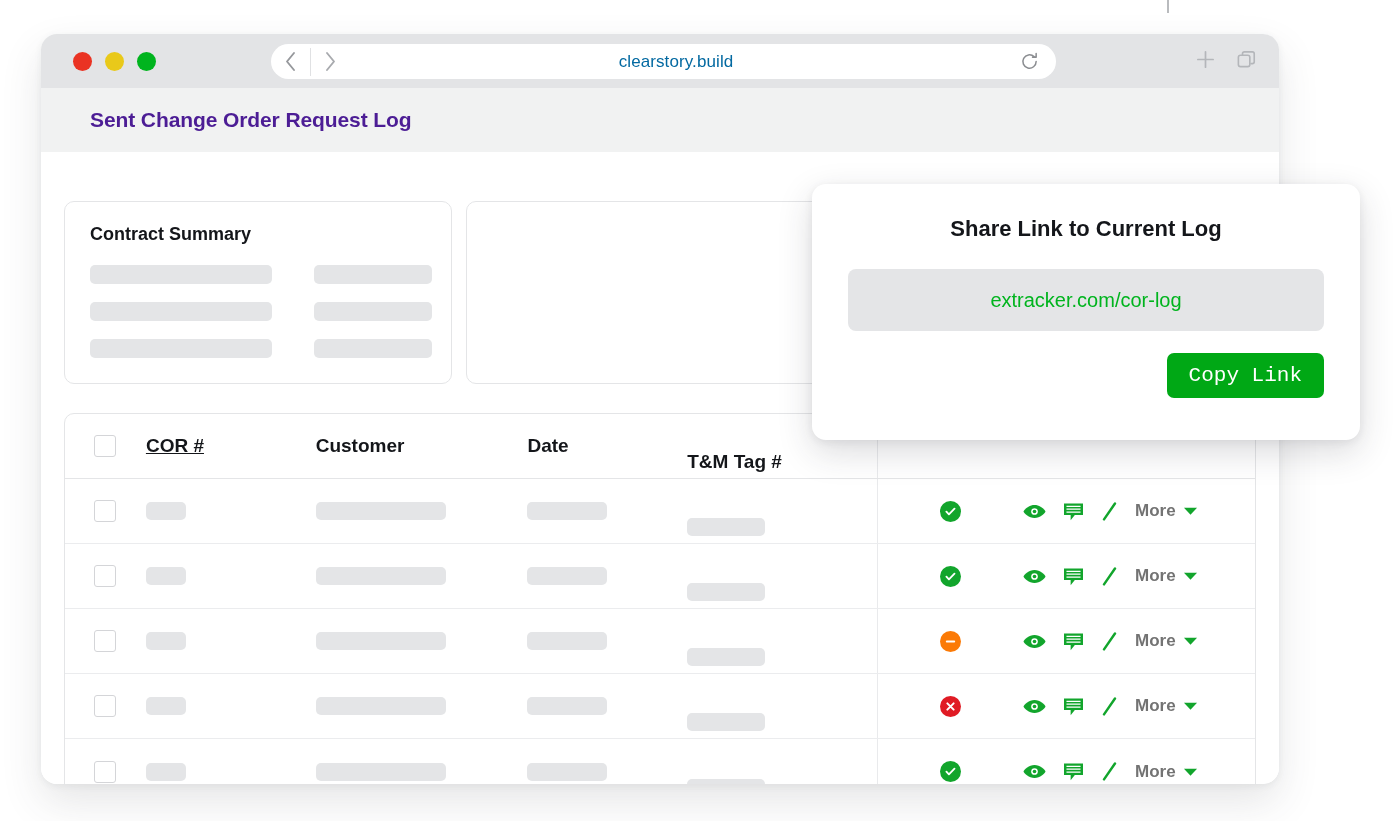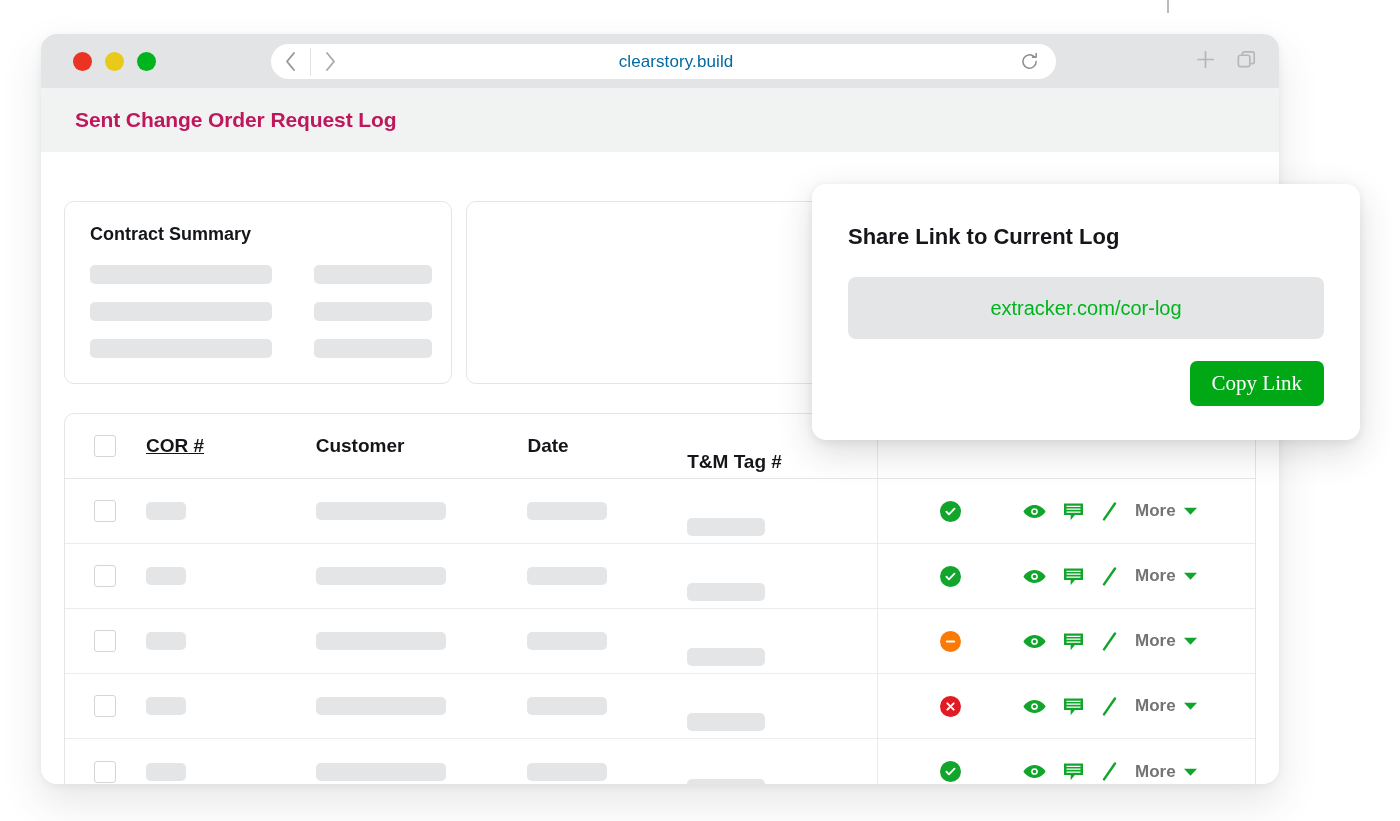--- a/index.html
+++ b/index.html
@@ -66,22 +66,22 @@
   }
 
   
   .app-header {
     position: relative;
     height: 64px;
     background: #f1f2f2;
     display: flex; align-items: center;
   }
   .app-title {
-    margin-left: 34px;
-    font-size: 21px; font-weight: bold; color: #be185d;
+    margin-left: 49px;
+    font-size: 21px; font-weight: bold; color: #4c1d95;
     letter-spacing: -.1px;
   }
   .send-cor {
     position: absolute; right: 29px; top: 9px;
     background: #00a815; color: #ffffff;
     border: none; border-radius: 8px;
     height: 47px; padding: 0 24px;
     font-family: "Liberation Sans", sans-serif;
     font-size: 21px; font-weight: normal;
     cursor: pointer;
@@ -197,40 +197,40 @@
     position: absolute;
     left: 812px; top: 184px;
     width: 548px; height: 256px;
     background: #ffffff;
     border-radius: 14px;
     box-shadow: 0 12px 34px rgba(40,44,52,0.17), 0 2px 8px rgba(40,44,52,0.08);
     padding: 26px 36px;
     z-index: 30;
   }
   .modal-title {
-    text-align: left;
+    text-align: center;
     font-size: 22px; font-weight: bold; color: #14161a;
-    margin-top: 14px;
+    margin-top: 6px;
   }
   .link-box {
     margin-top: 27px;
     height: 62px;
     background: #e4e5e7;
     border-radius: 8px;
     display: flex; align-items: center; justify-content: center;
   }
   .link-text {
     font-size: 20px; color: #00b41e;
   }
   .copy-row { display: flex; justify-content: flex-end; margin-top: 22px; }
   .copy-link {
     background: #00a815; color: #ffffff;
     border: none; border-radius: 7px;
     height: 45px; padding: 0 22px;
-    font-family: Liberation Serif, serif;
+    font-family: Liberation Mono, monospace;
     font-size: 21px; cursor: pointer;
   }
 </style>
 </head>
 <body>
 
 <div id="stage">
 
   <div class="top-tick"></div>
 

